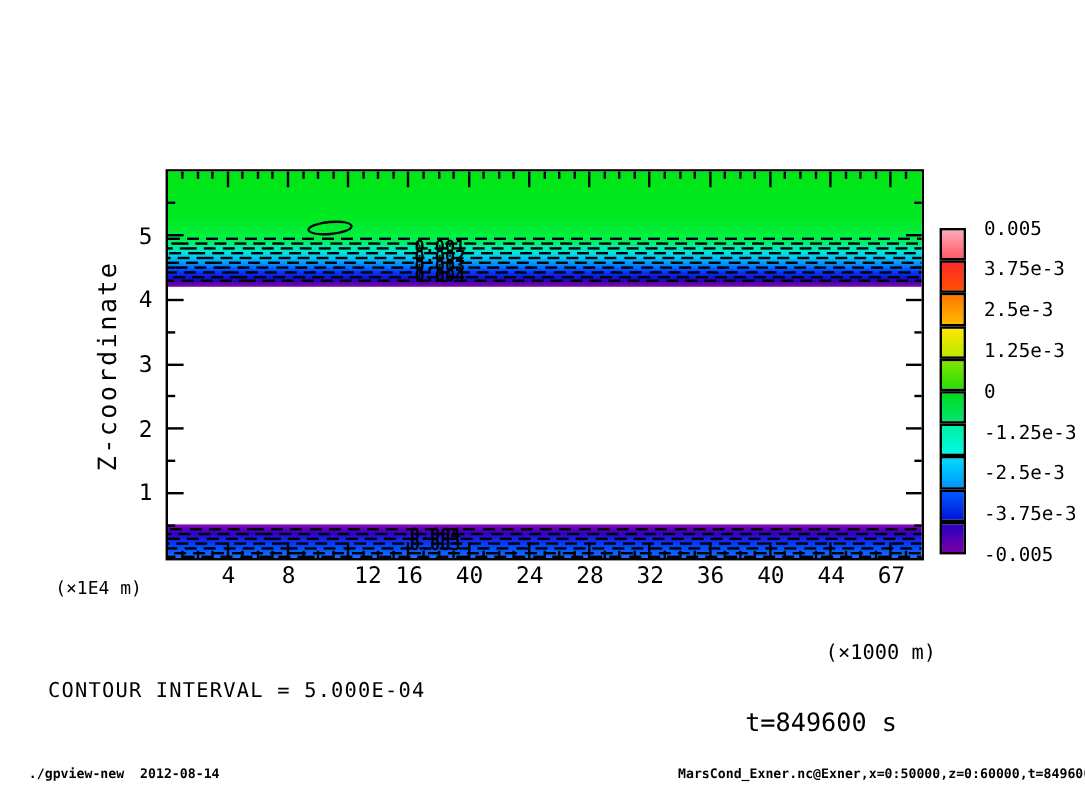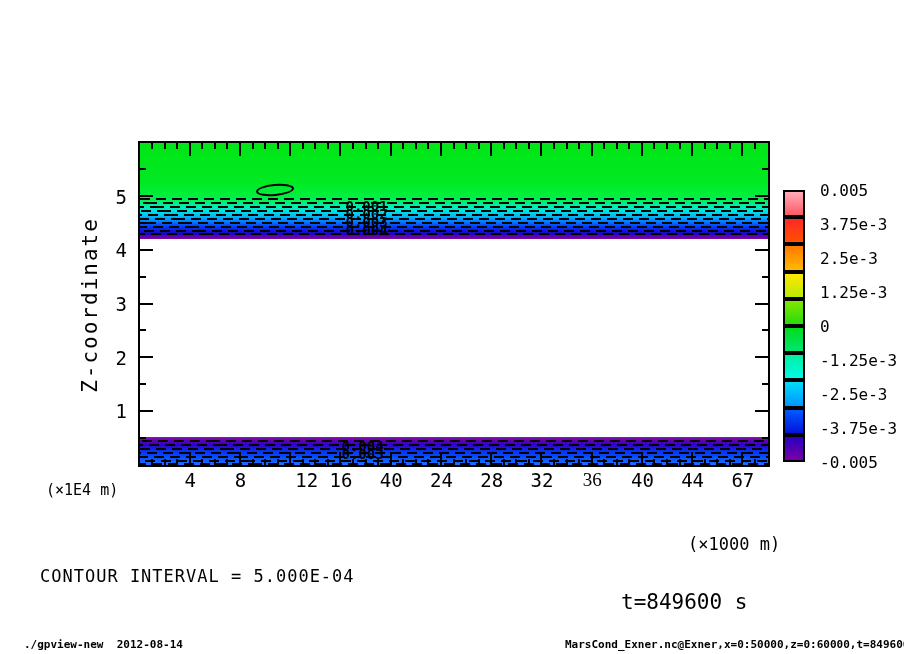--- a/index.html
+++ b/index.html
@@ -212,21 +212,21 @@
 
   <div id="x-ticklabels">
       <div class="xlab" style="left: 190.24px;">4</div>
       <div class="xlab" style="left: 240.48px;">8</div>
       <div class="xlab" style="left: 290.72px; margin-left: 16px;">12</div>
       <div class="xlab" style="left: 340.96px;">16</div>
       <div class="xlab" style="left: 391.2px;">40</div>
       <div class="xlab" style="left: 441.44px;">24</div>
       <div class="xlab" style="left: 491.68px;">28</div>
       <div class="xlab" style="left: 541.92px;">32</div>
-      <div class="xlab" style="left: 592.16px; font-family: Liberation Serif, serif;">36</div>
+      <div class="xlab" style="left: 592.16px;">36</div>
       <div class="xlab" style="left: 642.4px;">40</div>
       <div class="xlab" style="left: 692.64px;">44</div>
       <div class="xlab" style="left: 742.88px;">67</div>
     </div>
   <div id="y-ticklabels">
       <div class="ylab" style="left: 67px; top: 411.333px;">1</div>
       <div class="ylab" style="left: 67px; top: 357.667px;">2</div>
       <div class="ylab" style="left: 67px; top: 304px;">3</div>
       <div class="ylab" style="left: 67px; top: 250.333px;">4</div>
       <div class="ylab" style="left: 67px; top: 196.667px;">5</div>

